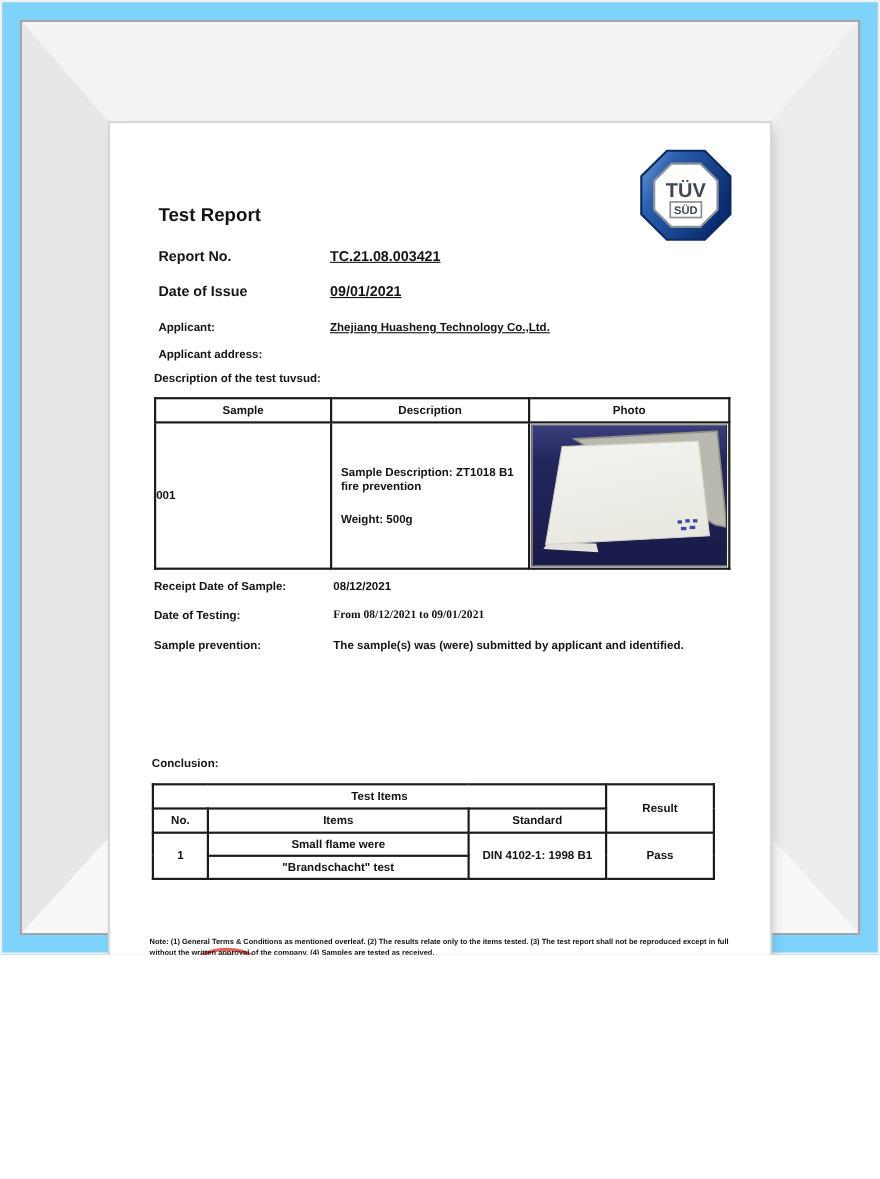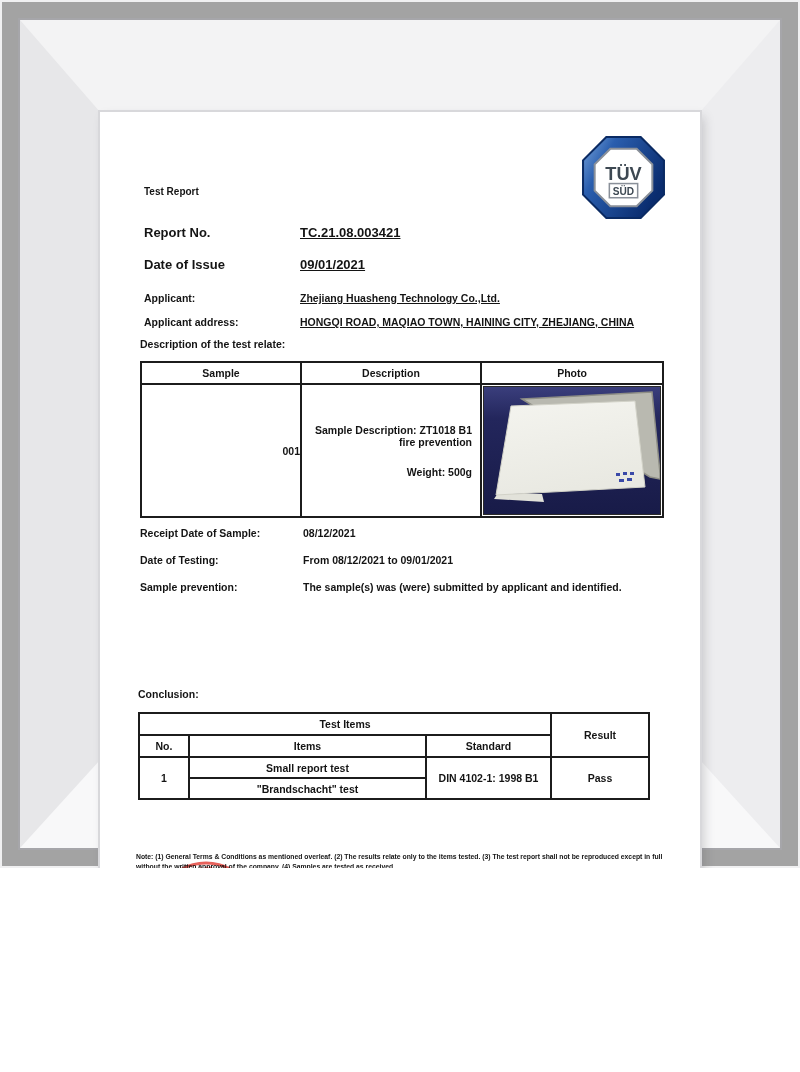--- a/index.html
+++ b/index.html
@@ -1,37 +1,37 @@
 <!DOCTYPE html>
 <html><head>
 <meta charset="utf-8">
 <style>
   html,body{margin:0;padding:0;}
   body{width:800px;height:1072px;background:#ffffff;font-family:"Liberation Sans",sans-serif;}
-  .scene{position:relative;width:800px;height:868px;background:#a3a3a3;overflow:hidden;}
+  .scene{position:relative;width:800px;height:868px;background:#7dd3fc;overflow:hidden;}
   .scene-edge{position:absolute;inset:0;box-shadow:inset 0 0 0 2px #f0f0f1;pointer-events:none;}
   .frame-line{position:absolute;left:18px;top:18px;right:18px;bottom:18px;border:2px solid #a6a6aa;}
   .frame-bevel{position:absolute;left:20px;top:20px;right:20px;bottom:20px;
     border-style:solid;border-width:92px 80px 88px 80px;
     border-top-color:#f3f3f4;border-right-color:#ededef;border-bottom-color:#f8f8f9;border-left-color:#e7e7e9;
     background:#ffffff;box-sizing:border-box;}
   .paper{position:absolute;left:100px;top:112px;width:600px;height:852px;background:#ffffff;
     color:#141414;font-weight:700;box-shadow:0 0 0 2px #d8d8db, 4px 5px 10px rgba(60,60,70,.22);}
   .abs{position:absolute;}
-  .title{left:44px;top:74px;font-size:10px;}
+  .title{left:44px;top:74px;font-size:17px;}
   .lab13{font-size:13px;}
   .lab10{font-size:10.5px;}
   .val{left:200px;text-decoration:underline;}
   
   table{border-collapse:collapse;}
   .sample-table{position:absolute;left:40px;top:249px;}
   .sample-table td,.sample-table th{border:2px solid #1c1c1c;font-size:10.5px;color:#141414;padding:0;}
   .sample-table th{height:20px;text-align:center;border-radius:11px;}
   .st-c1{width:158px;} .st-c2{width:178px;} .st-c3{width:180px;}
-  .st-body{height:131px;text-align:right;vertical-align:middle;}
+  .st-body{height:131px;text-align:left;vertical-align:middle;}
   .desc-line{margin:0 8px;}
   .desc-gap{height:18px;}
   .photo-wrap{padding:1px;}
   
   .row-label{left:40px;}
   .row-val{left:203px;}
   
   .conc-table{position:absolute;left:38px;top:600px;}
   .conc-table td,.conc-table th{border:2px solid #1c1c1c;font-size:10.5px;color:#141414;padding:0;text-align:center;}
   .ct-no{width:48px;} .ct-items{width:235px;} .ct-std{width:123px;} .ct-res{width:96px;}
@@ -79,23 +79,22 @@
     <div class="abs lab13" style="left:44px;top:113px;">Report No.</div>
     <div class="abs lab13 val" style="top:113px;">TC.21.08.003421</div>
 
     <div class="abs lab13" style="left:44px;top:145px;text-align:right;">Date of Issue</div>
     <div class="abs lab13 val" style="top:145px;">09/01/2021</div>
 
     <div class="abs lab10" style="left:44px;top:180px;">Applicant:</div>
     <div class="abs lab10 val" style="top:180px;">Zhejiang Huasheng Technology Co.,Ltd.</div>
 
     <div class="abs lab10" style="left:44px;top:204px;">Applicant address:</div>
-    <div class="abs lab10 val" style="top:204px;">HONGQI ROAD, MAQIAO TOWN, HAINING CITY, ZHEJIANG, CHINA</div>
-
-    <div class="abs lab10" style="left:40px;top:226px;">Description of the test relate:</div>
+
+    <div class="abs lab10" style="left:40px;top:226px;">Description of the test tuvsud:</div>
 
     <table class="sample-table">
       <tbody>
           <tr>
         <th class="st-c1">Sample</th>
         <th class="st-c2">Description</th>
         <th class="st-c3">Photo</th>
       </tr>
       <tr>
         <td class="st-body">001</td>
@@ -131,41 +130,41 @@
           </svg>
         </td>
       </tr>
     </tbody>
       </table>
 
     <div class="abs lab10 row-label" style="top:415px;">Receipt Date of Sample:</div>
     <div class="abs lab10 row-val" style="top:415px;">08/12/2021</div>
 
     <div class="abs lab10 row-label" style="top:442px;">Date of Testing:</div>
-    <div class="abs lab10 row-val" style="top:442px;">From 08/12/2021 to 09/01/2021</div>
+    <div class="abs lab10 row-val" style="top:442px;font-family:Liberation Serif, serif;">From 08/12/2021 to 09/01/2021</div>
 
     <div class="abs lab10 row-label" style="top:469px;">Sample prevention:</div>
     <div class="abs lab10 row-val" style="top:469px;text-align:right;">The sample(s) was (were) submitted by applicant and identified.</div>
 
     <div class="abs lab10" style="left:38px;top:576px;text-align:center;">Conclusion:</div>
 
     <table class="conc-table">
       <tbody>
           <tr>
         <td class="ct-h ct-left" colspan="3">Test Items</td>
         <td class="ct-res" rowspan="2">Result</td>
       </tr>
       <tr>
         <td class="ct-h ct-no">No.</td>
         <td class="ct-h ct-items">Items</td>
         <td class="ct-h ct-std">Standard</td>
       </tr>
       <tr>
         <td class="ct-r" rowspan="2">1</td>
-        <td class="ct-r">Small report test</td>
+        <td class="ct-r">Small flame were</td>
         <td class="ct-r" rowspan="2">DIN 4102-1: 1998 B1</td>
         <td class="ct-r" rowspan="2">Pass</td>
       </tr>
       <tr>
         <td class="ct-r">"Brandschacht" test</td>
       </tr>
     </tbody>
       </table>
 
     <div class="abs note">Note: (1) General Terms &amp; Conditions as mentioned overleaf. (2) The results relate only to the items tested. (3) The test report shall not be reproduced except in full without the written approval of the company. (4) Samples are tested as received.</div>

